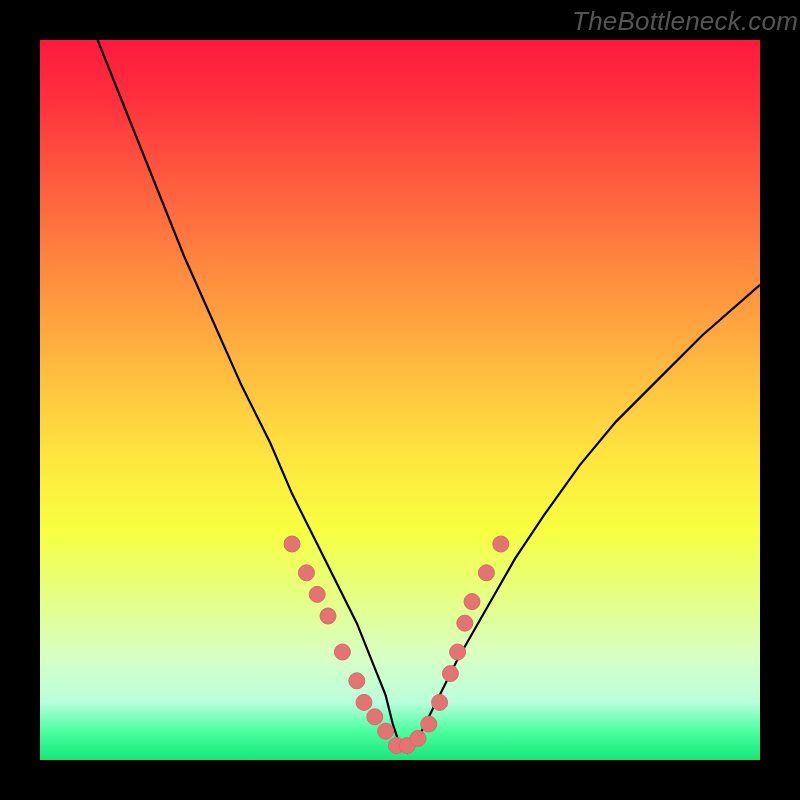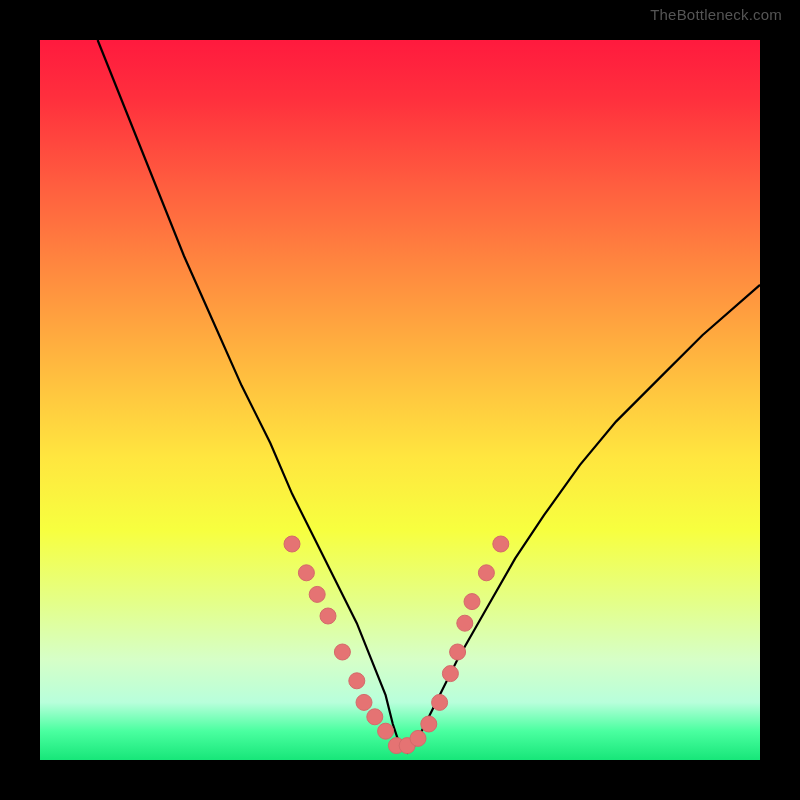--- a/index.html
+++ b/index.html
@@ -33,25 +33,26 @@
       #f7ff3f 68%,
       #e4ff88 78%,
       #d6ffc7 86%,
       #b8ffdb 92%,
       #4affa0 96%,
       #17e679 100%);
   }
   .watermark {
     position: absolute;
     top: 6px;
-    right: 18px;
+    right: 2px;
     color: #555;
-    font-size: 15px;
+    font-size: 26px;
     font-weight: 500;
     letter-spacing: 0.2px;
+    font-style: italic;
   }
   svg.curve {
     position: absolute;
     left: 0;
     top: 0;
     width: 720px;
     height: 720px;
     overflow: visible;
   }
 </style>

